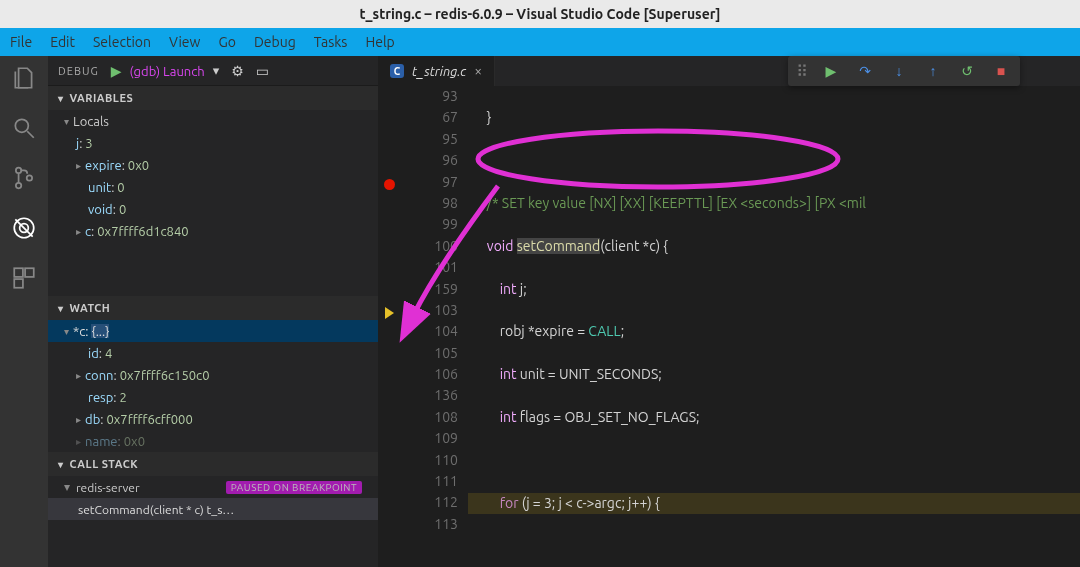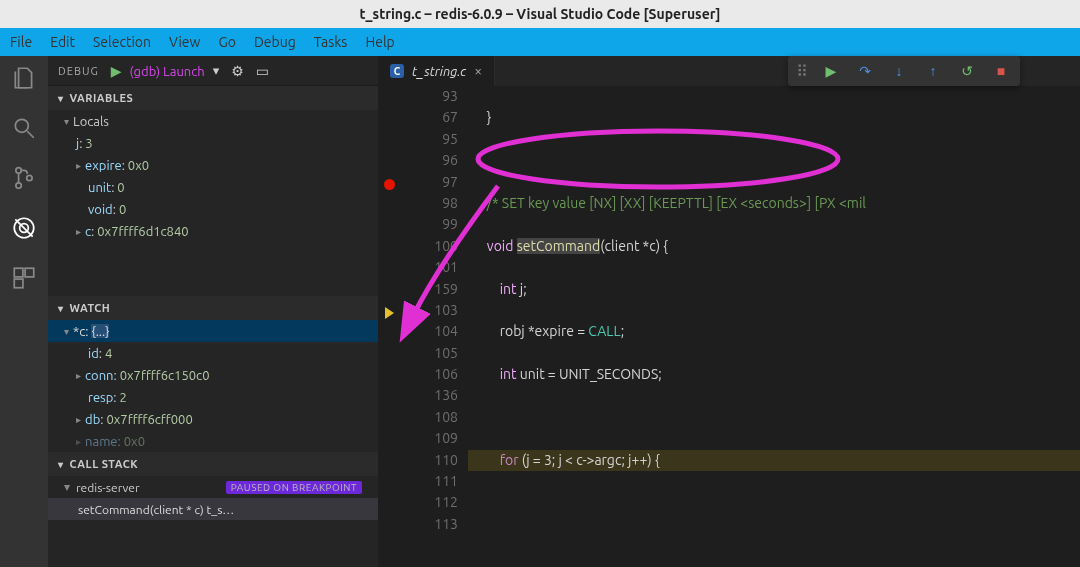--- a/index.html
+++ b/index.html
@@ -26,21 +26,21 @@
 .var-row { display:flex; align-items:center; height:22px; padding:0 16px; font-family:"Consolas","Liberation Mono",monospace; font-size:13px; white-space:pre; }
 .var-row.indent1 { padding-left:28px; }
 .var-row.indent2 { padding-left:40px; }
 .var-row .k { color:#9cdcfe; }
 .var-row .sep { color:#ccc; }
 .var-row .v { color:#b5cea8; }
 .var-row .tri { color:#888; margin-right:4px; font-size:10px; }
 .watch-item { background:#04395e; color:#fff; }
 .watch-item .k, .watch-item .sep, .watch-item .v { color:#ddd; }
 .callstack-row { display:flex; align-items:center; height:22px; padding:0 16px; font-size:12px; }
-.badge { background:#6d28d9; color:#bbb; font-size:10px; padding:1px 5px; border-radius:2px; margin-left:auto; letter-spacing:0.5px; }
+.badge { background:#a21caf; color:#bbb; font-size:10px; padding:1px 5px; border-radius:2px; margin-left:auto; letter-spacing:0.5px; }
 .callframe { background:#37373d; height:22px; display:flex; align-items:center; padding:0 16px; font-size:12px; color:#ddd; overflow:hidden; white-space:nowrap; }
 .editorarea { flex:1; display:flex; flex-direction:column; background:#1e1e1e; position:relative; }
 .tabbar { height:30px; background:#252526; display:flex; align-items:flex-end; }
 .tab { height:30px; background:#1e1e1e; display:flex; align-items:center; padding:0 12px; gap:8px; color:#ddd; border-right:1px solid #2a2a2a; font-size:13px; }
 .tab .c-icon { width:14px; height:14px; border-radius:3px; background:#2b5fa8; color:#fff; display:flex; align-items:center; justify-content:center; font-size:10px; font-weight:700; }
 .tab .close { color:#aaa; font-size:14px; }
 .debug-toolbar { position:absolute; top:0; right:60px; height:30px; background:#333333; display:flex; align-items:center; gap:12px; padding:0 8px; border-radius:3px; z-index:5; box-shadow:0 2px 6px rgba(0,0,0,.4); }
 .debug-toolbar .handle { color:#777; display:flex; gap:2px; }
 .debug-toolbar .btn { width:22px; height:22px; display:flex; align-items:center; justify-content:center; font-size:14px; cursor:pointer; }
 .col-grn{color:#6fbf6f;} .col-blu{color:#4c90e6;} .col-red{color:#d9534f;}
@@ -243,20 +243,21 @@
         </div>
       </div>
       <div class="codebody">
 <div class="line">    <span>}</span></div>
 <div class="line"></div>
 <div class="line">    <span class="tk-cmt">/* SET key value [NX] [XX] [KEEPTTL] [EX &lt;seconds&gt;] [PX &lt;mil</span></div>
 <div class="line">    <span class="tk-type">void </span><span class="tk-fn fn-hl">setCommand</span><span>(client *c) {</span></div>
 <div class="line">        <span class="tk-type">int </span><span>j;</span></div>
 <div class="line">        <span>robj *expire = </span><span class="tk-mac">CALL</span><span>;</span></div>
 <div class="line">        <span class="tk-type">int</span><span> unit = UNIT_SECONDS;</span></div>
+<div class="line">        <span class="tk-type">int</span><span> flags = OBJ_SET_NO_FLAGS;</span></div>
 <div class="line"></div>
 <div class="line hl-line">        <span class="tk-key">for </span><span>(j = 3; j &lt; c-&gt;argc; j++) {</span></div>
 
 
 
 
 
 
 
 

